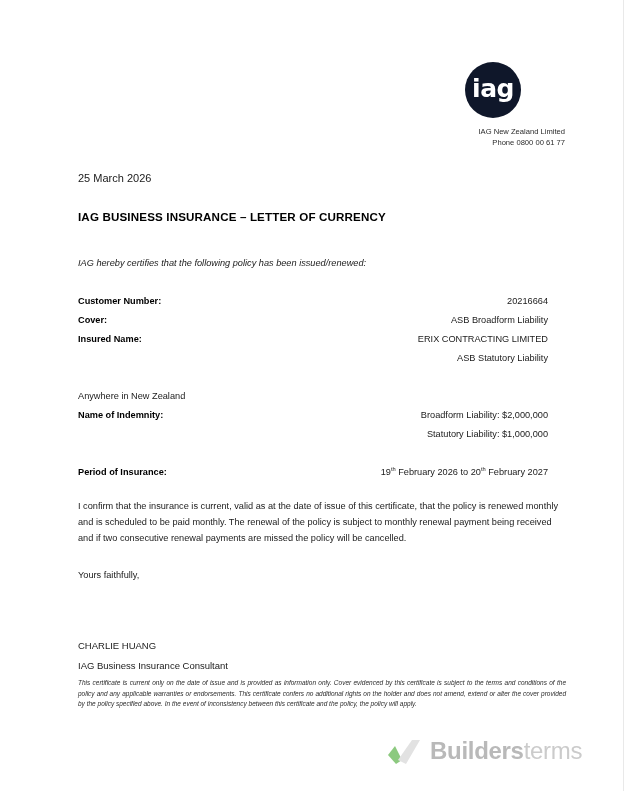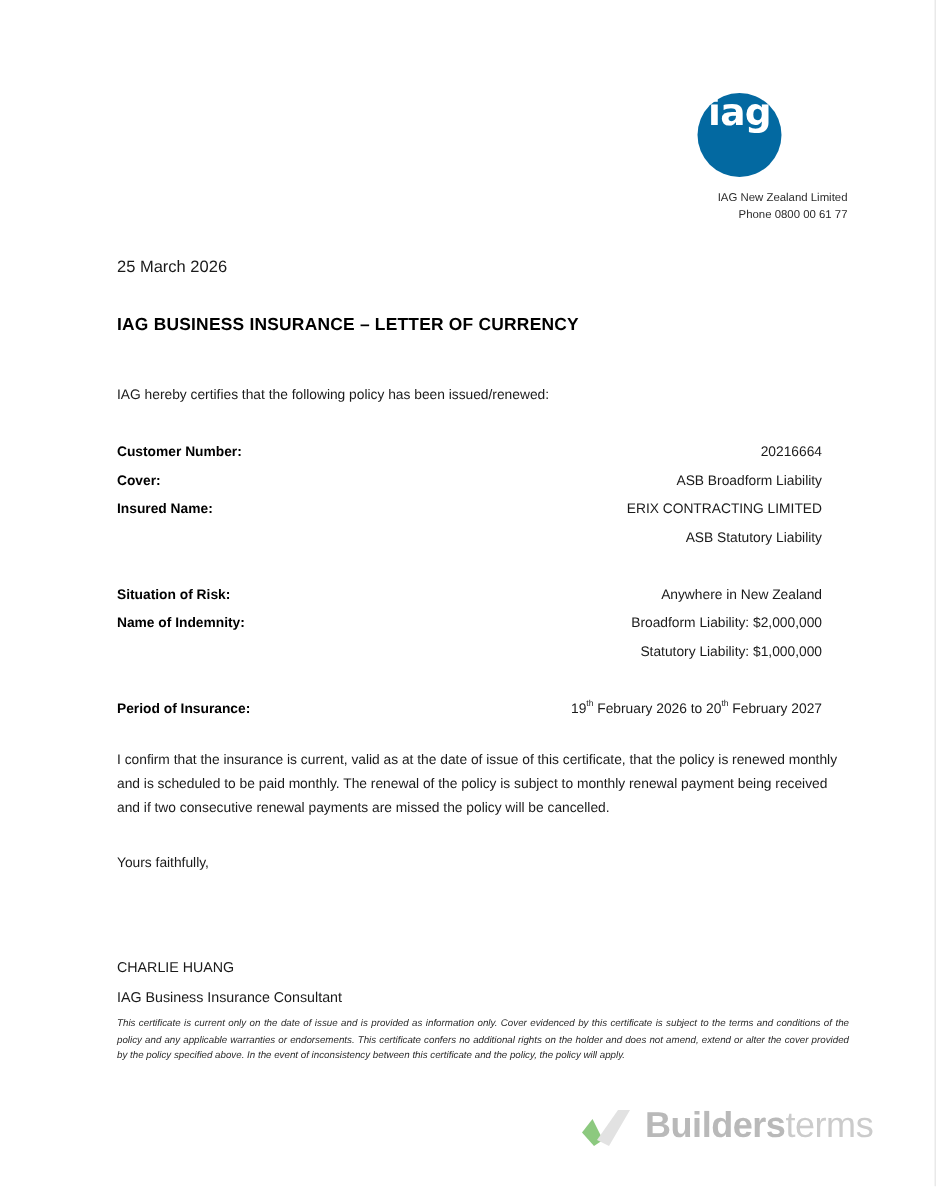--- a/index.html
+++ b/index.html
@@ -31,23 +31,23 @@
   }
   .logo-wrap {
     display: flex;
     justify-content: flex-end;
     padding-right: 44px;
   }
   .logo-circle {
     width: 56px;
     height: 56px;
     border-radius: 50%;
-    background: #0369a1;
-    display: flex;
-    align-items: flex-start;
+    background: #0f172a;
+    display: flex;
+    align-items: center;
     justify-content: center;
   }
   .logo-text {
     color: #ffffff;
     font-family: "DejaVu Sans", sans-serif;
     font-size: 25px;
     font-weight: 700;
     letter-spacing: -0.5px;
     line-height: 1;
     padding-bottom: 3px;
@@ -75,20 +75,21 @@
     font-weight: 700;
     letter-spacing: 0.15px;
     color: #000000;
   }
   .intro {
     position: absolute;
     left: 78px;
     top: 258px;
     font-size: 9.2px;
     color: #1a1a1a;
+    font-style: italic;
   }
 
   .details {
     position: absolute;
     left: 78px;
     top: 292px;
     width: 470px;
     font-size: 9.2px;
   }
   .det-row {
@@ -233,21 +234,20 @@
       <div class="det-value">ERIX CONTRACTING LIMITED</div>
     </div>
     <div class="det-row">
       <div class="det-label"></div>
       <div class="det-value">ASB Statutory Liability</div>
     </div>
   </div>
 
   <div class="details2">
     <div class="det-row">
-      <div class="det-label">Situation of Risk:</div>
       <div class="det-value">Anywhere in New Zealand</div>
     </div>
     <div class="det-row">
       <div class="det-label">Name of Indemnity:</div>
       <div class="det-value">Broadform Liability: $2,000,000</div>
     </div>
     <div class="det-row">
       <div class="det-label"></div>
       <div class="det-value">Statutory Liability: $1,000,000</div>
     </div>

